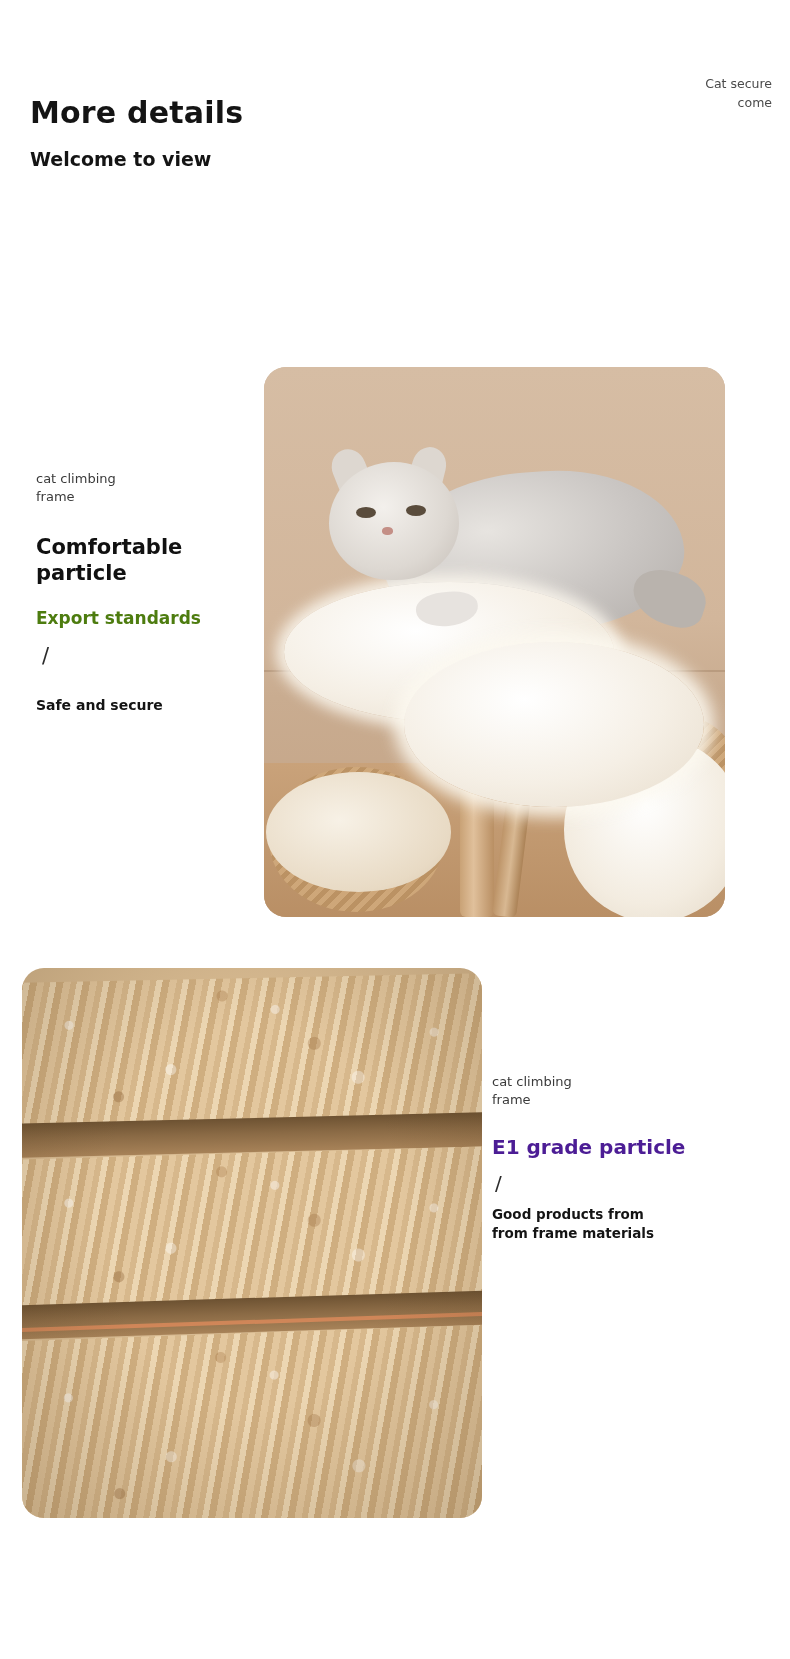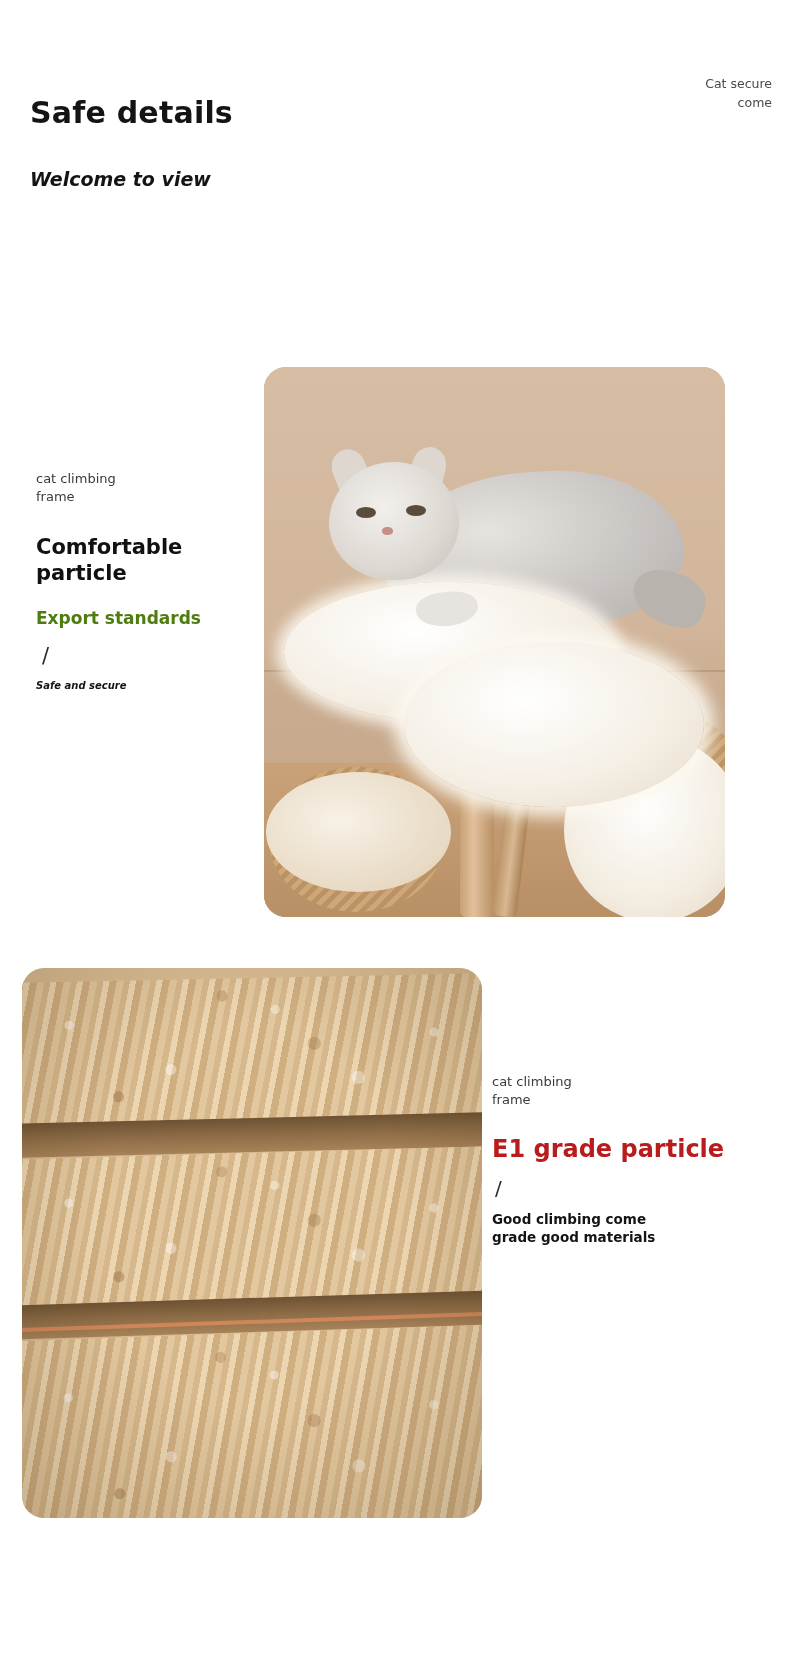--- a/index.html
+++ b/index.html
@@ -29,23 +29,22 @@
     font-weight: bold;
     letter-spacing: 0.2px;
     color: #141414;
     line-height: 1.15;
     margin: 0;
   }
   .header-sub {
     font-size: 19px;
     font-weight: bold;
     color: #141414;
-    margin-top: 38px;
+    margin-top: 18px;
     line-height: 1.15;
-    font-style: italic;
   }
   .header-side {
     position: absolute;
     right: 18px;
     top: 75px;
     width: 120px;
     text-align: right;
     font-size: 12.5px;
     color: #4a4a4a;
     line-height: 1.5;
@@ -229,26 +228,25 @@
     line-height: 1.2;
   }
   .slash {
     font-size: 21px;
     color: #2b2b2b;
     margin-top: 18px;
     margin-left: 6px;
     line-height: 1;
   }
   .tagline {
-    font-size: 10px;
+    font-size: 14px;
     font-weight: bold;
     color: #141414;
-    margin-top: 13px;
+    margin-top: 30px;
     line-height: 1.25;
-    font-style: italic;
   }
 
   
   .section-two {
     position: absolute;
     left: 0;
     top: 968px;
     width: 790px;
     height: 560px;
   }
@@ -303,23 +301,23 @@
   }
 
   .s2-text {
     position: absolute;
     left: 492px;
     top: 105px;
     width: 250px;
   }
   .s2-text .eyebrow { font-size: 13px; }
   .s2-headline {
-    font-size: 24px;
-    font-weight: bold;
-    color: #b91c1c;
+    font-size: 20px;
+    font-weight: bold;
+    color: #4c1d95;
     margin-top: 26px;
     line-height: 1.2;
   }
   .s2-slash {
     font-size: 20px;
     color: #2b2b2b;
     margin-top: 14px;
     margin-left: 3px;
     line-height: 1;
   }
@@ -328,21 +326,21 @@
     font-weight: bold;
     color: #141414;
     margin-top: 12px;
     line-height: 1.35;
   }
 </style>
 </head>
 <body>
 
 <div class="header">
-  <div class="header-title">Safe details</div>
+  <div class="header-title">More details</div>
   <div class="header-sub">Welcome to view</div>
 </div>
 <div class="header-side">
   <div>Cat secure</div>
   <div>come</div>
 </div>
 
 <div class="section-one">
 
   <div class="s1-text">
@@ -401,17 +399,17 @@
   <div class="s2-text">
     <div class="eyebrow">
       <div>cat climbing</div>
       <div>frame</div>
     </div>
     <div class="s2-headline">
       <div>E1 grade particle</div>
     </div>
     <div class="s2-slash">/</div>
     <div class="s2-tagline">
-      <div>Good climbing come</div>
-      <div>grade good materials</div>
+      <div>Good products from</div>
+      <div>from frame materials</div>
     </div>
   </div>
 </div>
 
 </body></html>

